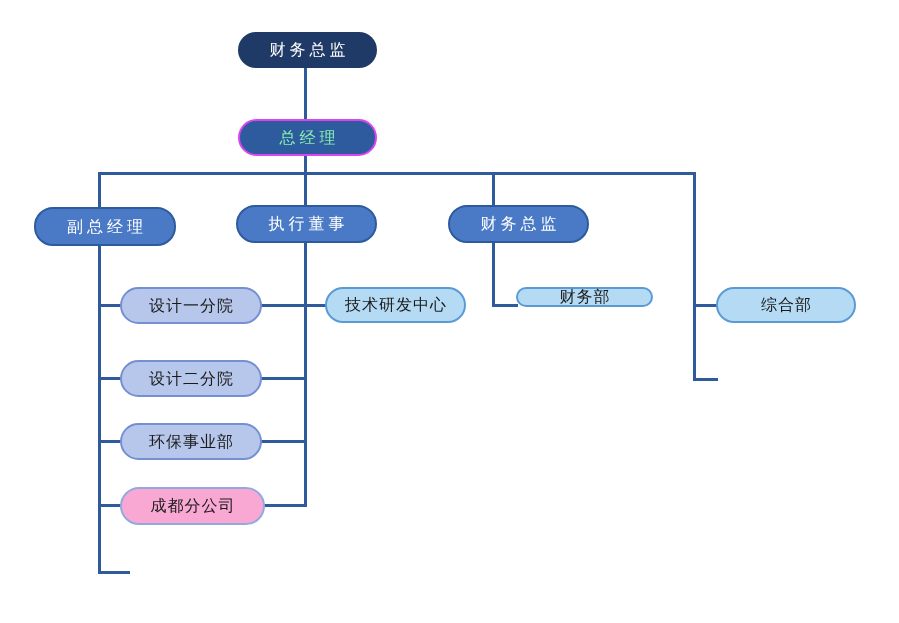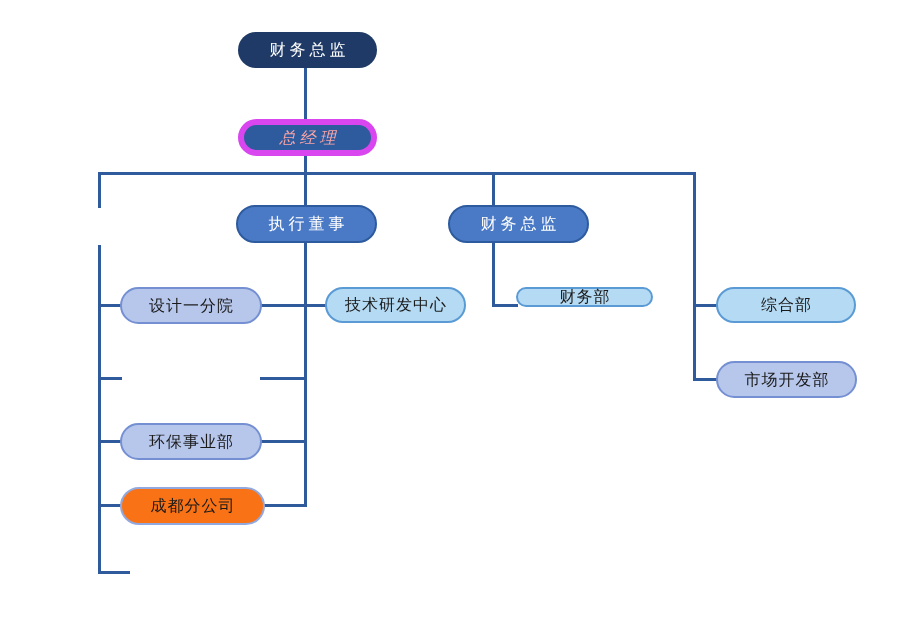--- a/index.html
+++ b/index.html
@@ -25,45 +25,44 @@
     text-indent: 1px;
   }
   .lv1 {
     background: #1f3a66;
     color: #ffffff;
     letter-spacing: 4px;
     text-indent: 4px;
   }
   .lv2 {
     background: #2e5b9e;
-    border: 6px solid #d946ef;
-    color: #fca5a5;
+    border: 2px solid #d946ef;
+    color: #86efac;
     letter-spacing: 4px;
     text-indent: 4px;
-    font-style: italic;
   }
   .lv3 {
     background: #4a7ac6;
     border: 2px solid #2e5b9e;
     color: #ffffff;
     letter-spacing: 4px;
     text-indent: 4px;
   }
   .sky {
     background: #b5daf3;
     border: 2px solid #5b9bd5;
     color: #1a1a1a;
   }
   .peri {
     background: #b7c7eb;
     border: 2px solid #7590d2;
     color: #1a1a1a;
   }
   .peri2 {
-    background: #f97316;
+    background: #f9a8d4;
     border: 2px solid #92a9e0;
     color: #1a1a1a;
   }
   .edge {
     position: absolute;
     background: #2f5b9d;
   }
   .edge.h { height: 3px; }
   .edge.v { width: 3px; }
 </style>
@@ -94,28 +93,29 @@
   <div class="edge h" style="left:263px; top:504px; width:43px;"></div>
   <div class="edge h" style="left:305px; top:304px; width:22px;"></div>
   <div class="edge h" style="left:492px; top:304px; width:26px;"></div>
   <div class="edge h" style="left:693px; top:304px; width:25px;"></div>
   <div class="edge h" style="left:693px; top:378px; width:25px;"></div>
 
   <div class="node lv1" style="left:238px; top:32px; width:139px; height:36px;">财务总监</div>
 
   <div class="node lv2" style="left:238px; top:119px; width:139px; height:37px;">总经理</div>
 
+  <div class="node lv3" style="left:34px; top:207px; width:142px; height:39px;">副总经理</div>
   <div class="node lv3" style="left:236px; top:205px; width:141px; height:38px;">执行董事</div>
   <div class="node lv3" style="left:448px; top:205px; width:141px; height:38px;">财务总监</div>
 
   <div class="node peri" style="left:120px; top:287px; width:142px; height:37px;">设计一分院</div>
   <div class="node sky" style="left:325px; top:287px; width:141px; height:36px;">技术研发中心</div>
   <div class="node sky" style="left:516px; top:287px; width:137px; height:20px;">财务部</div>
   <div class="node sky" style="left:716px; top:287px; width:140px; height:36px;">综合部</div>
 
-  <div class="node peri" style="left:716px; top:361px; width:141px; height:37px;">市场开发部</div>
+  <div class="node peri" style="left:120px; top:360px; width:142px; height:37px;">设计二分院</div>
 
   <div class="node peri" style="left:120px; top:423px; width:142px; height:37px;">环保事业部</div>
 
   <div class="node peri2" style="left:120px; top:487px; width:145px; height:38px;">成都分公司</div>
 
 
 </div>
 
 </body></html>

